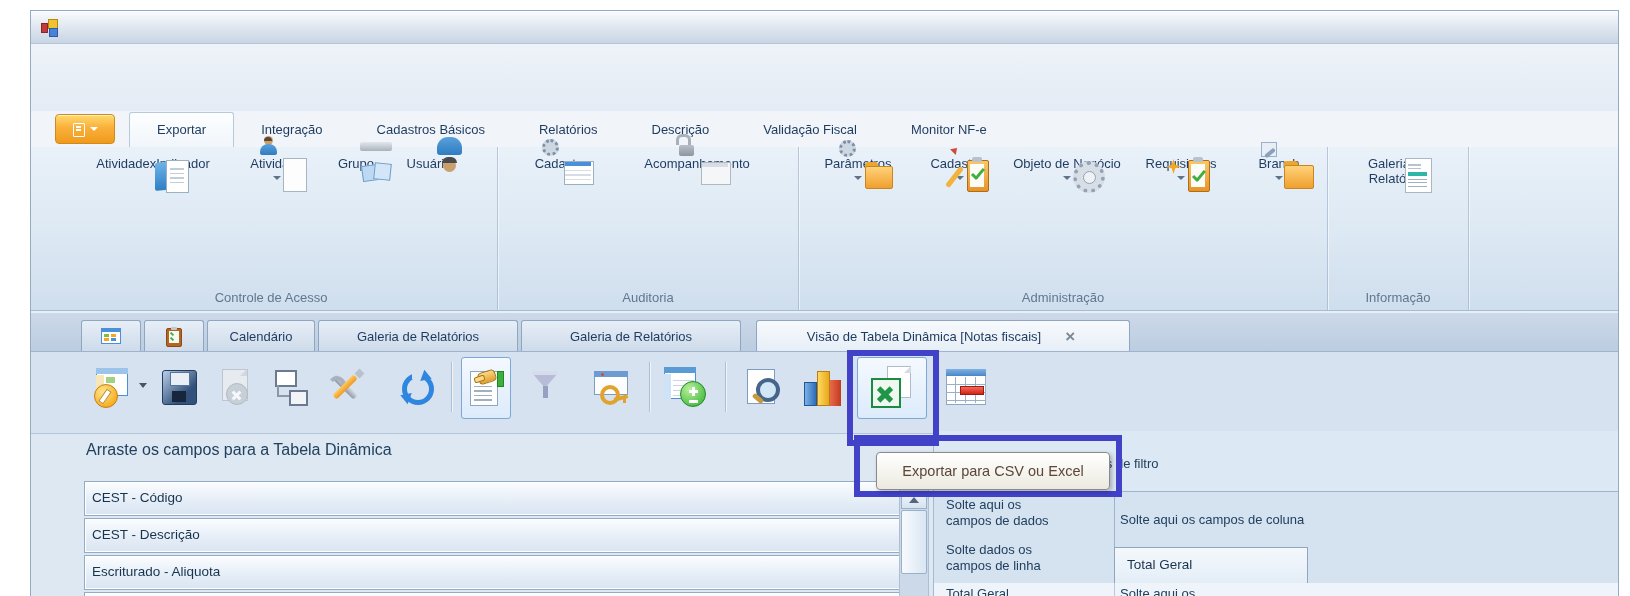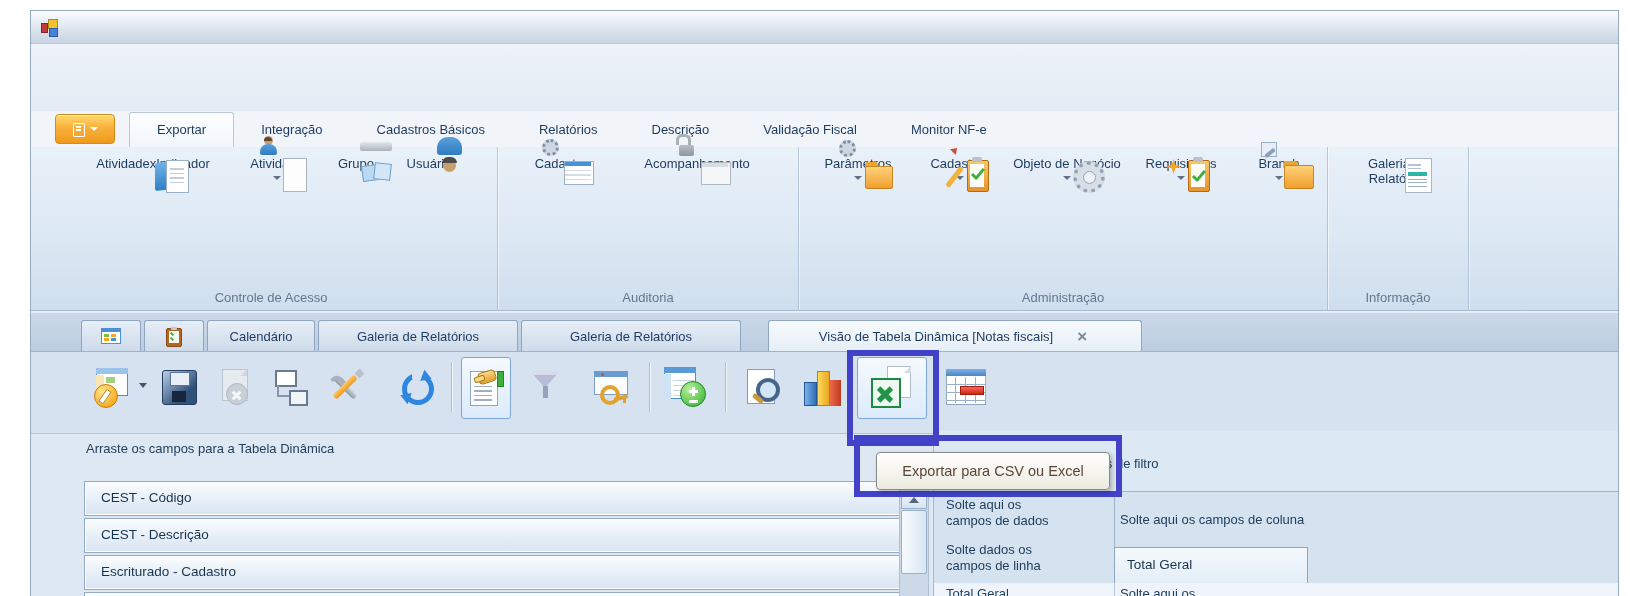--- a/index.html
+++ b/index.html
@@ -46,22 +46,22 @@
            border:1px solid #9ab0c8;border-radius:0 4px 4px 0;display:flex;align-items:center;justify-content:center;
            writing-mode:vertical-rl;font-size:13px;color:#33475e;}
   
   .toolbar{position:absolute;left:0;top:341px;right:0;height:81px;background:#d6e2ef;border-bottom:1px solid #b3c5d9;}
   .tbtn{position:absolute;top:5px;height:60px;display:flex;align-items:center;justify-content:center;border-radius:3px;}
   .tbtn.togl{border:1px solid #7da7d8;background:linear-gradient(180deg,#f4f9fe,#dcebfb);}
   .tsep{position:absolute;top:10px;width:1px;height:50px;background:#aebfd4;box-shadow:1px 0 0 #f0f5fa;}
   .ic{position:relative;display:block;}
   
   .content{position:absolute;left:0;top:423px;right:0;bottom:0;background:#dde8f3;}
-  .draghint{position:absolute;left:55px;top:7px;font-size:13px;color:#21415f;text-align:right;}
-  .fielditem{position:absolute;left:53px;width:812px;height:33px;line-height:32px;padding-left:16px;font-size:13.5px;color:#17344f;
+  .draghint{position:absolute;left:55px;top:7px;font-size:16px;color:#21415f;text-align:right;}
+  .fielditem{position:absolute;left:53px;width:812px;height:33px;line-height:32px;padding-left:7px;font-size:13.5px;color:#17344f;
              background:linear-gradient(180deg,#fbfdff,#e6eef7 55%,#d9e5f2);border:1px solid #93abc4;
              box-shadow:inset 0 0 0 1px #ffffff;}
   .vscroll{position:absolute;left:868px;top:55px;width:28px;bottom:0;background:#ccd9e8;border:1px solid #aebfd4;}
   .scrollbtn{position:absolute;left:1px;top:1px;right:1px;height:16px;background:linear-gradient(180deg,#f2f7fc,#d5e3f1);
              border:1px solid #9ab0c8;display:flex;align-items:center;justify-content:center;}
   .scrollthumb{position:absolute;left:1px;top:20px;right:1px;height:62px;background:linear-gradient(90deg,#f7fafd,#d9e6f3);
                border:1px solid #9ab0c8;border-radius:2px;}
   .pivot{position:absolute;left:902px;top:-3px;right:0;bottom:0;border-left:1px solid #a3b9d0;background:#dce8f3;}
   .pivothdr{position:absolute;left:0;top:60px;right:0;height:92px;background:#d5e2f0;border-top:1px solid #9db4cc;border-bottom:1px solid #9db4cc;}
   .hint{font-size:13px;color:#21415f;line-height:16px;}
@@ -272,21 +272,21 @@
     </div>
     <div class="dtab" style="width:106px;">
       <span>Calendário</span>
     </div>
     <div class="dtab" style="width:198px;">
       <span>Galeria de Relatórios</span>
     </div>
     <div class="dtab" style="width:218px;">
       <span>Galeria de Relatórios</span>
     </div>
-    <div class="dtab active" style="width:372px;margin-left:24px;">
+    <div class="dtab active" style="width:372px;margin-left:12px;">
       <span>Visão de Tabela Dinâmica [Notas fiscais]</span>
       <span class="closex">×</span>
     </div>
   </div>
 
   <div class="toolbar">
 
     <div class="tbtn" style="left:50px;width:70px;">
       <span class="ic" style="width:44px;height:42px;">
         <span class="a" style="left:2px;top:2px;width:30px;height:26px;border:1px solid #4a90d9;background:#fff;"></span>
@@ -428,21 +428,21 @@
         <span class="a" style="left:14px;top:17px;width:22px;height:7px;background:linear-gradient(180deg,#f06a5a,#d42414);border:1px solid #9e1a0e;"></span>
       </span>
     </div>
   </div>
 
   <div class="content">
     <div class="draghint">Arraste os campos para a Tabela Dinâmica</div>
 
     <div class="fielditem" style="top:47px;">CEST - Código</div>
     <div class="fielditem" style="top:84px;">CEST - Descrição</div>
-    <div class="fielditem" style="top:121px;">Escriturado - Cadastro</div>
+    <div class="fielditem" style="top:121px;">Escriturado - Aliquota</div>
     <div class="fielditem" style="top:158px;"></div>
 
     <div class="vscroll">
       <span class="scrollbtn">
         <span style="width:0;height:0;border-left:5px solid transparent;border-right:5px solid transparent;border-bottom:6px solid #55657a;"></span>
       </span>
       <span class="scrollthumb"></span>
     </div>
 
     <div class="pivot">

